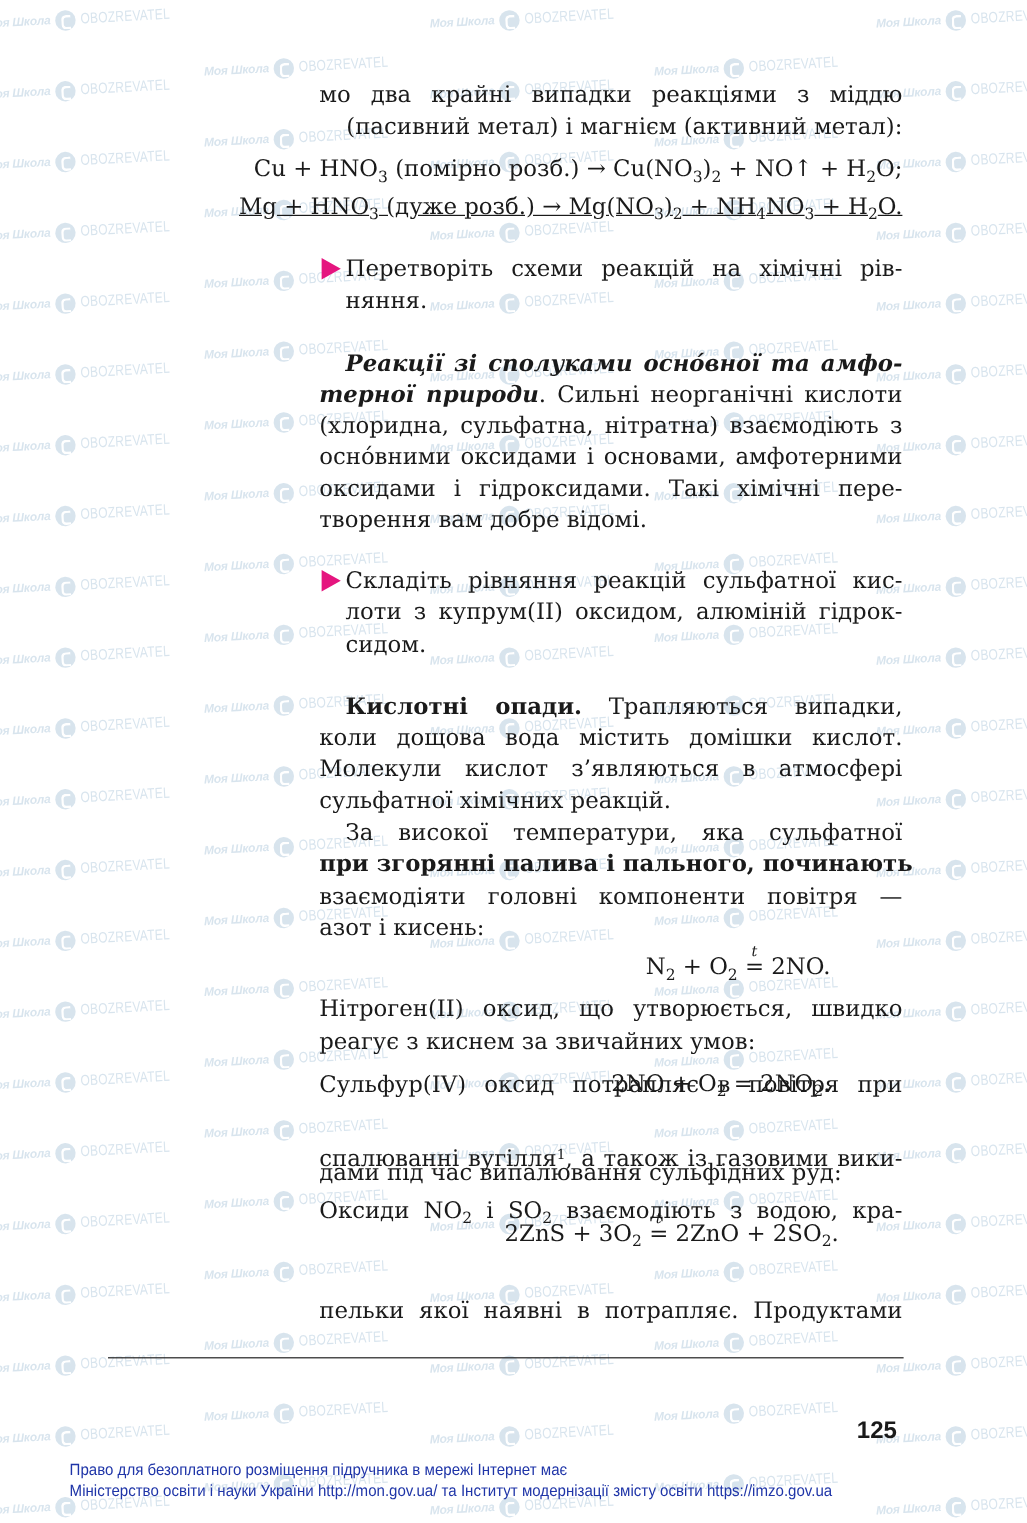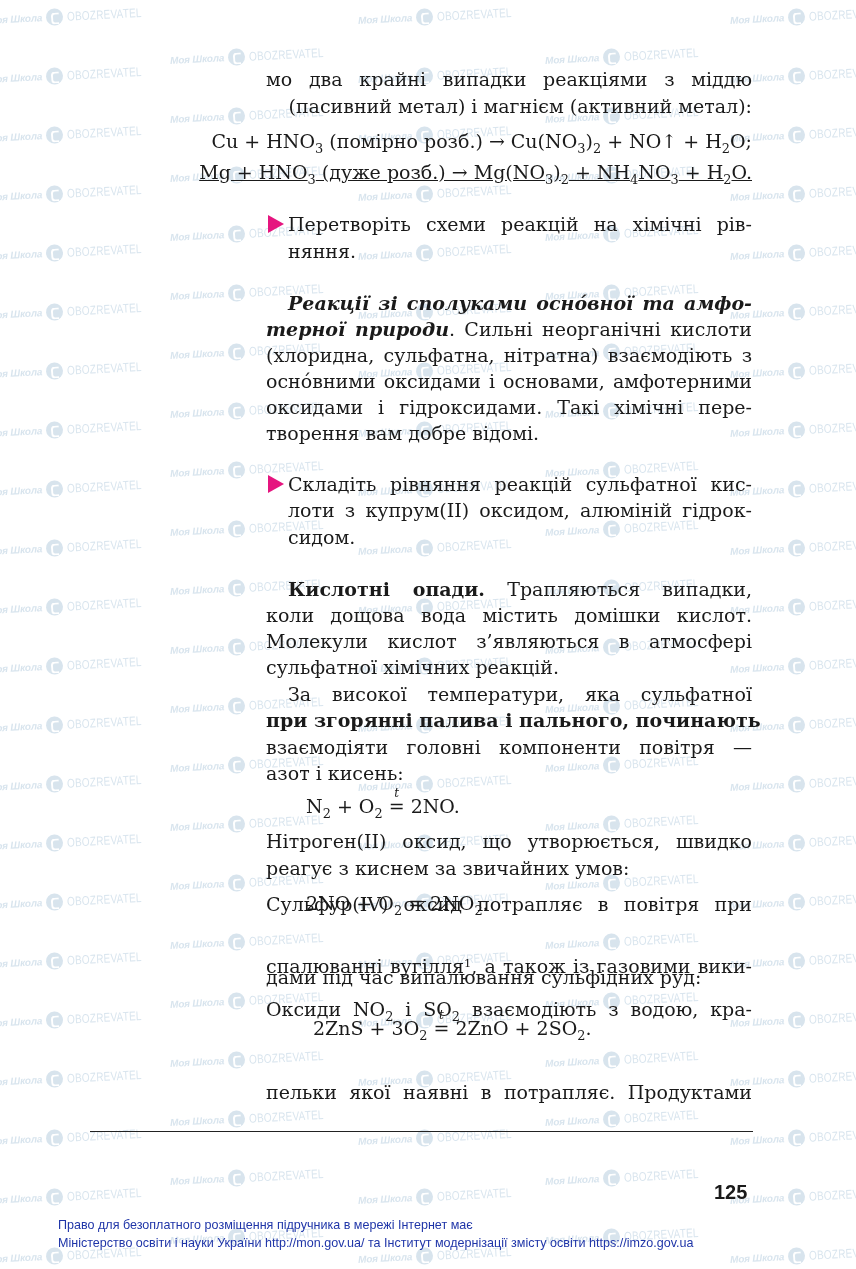--- a/index.html
+++ b/index.html
@@ -16,21 +16,21 @@
   .wm .circ::after { content: ""; position: absolute; left: 5px; top: 4px; width: 6px; height: 8px;
                      border: 2px solid #fff; border-right: none; border-radius: 4px 0 0 4px; }
   .wm .oz { font-family: "Liberation Sans", sans-serif; font-size: 10px; color: #b9cfe0;
             transform: scaleY(1.25); letter-spacing: 0.2px; }
 
   .page { position: absolute; left: 0; top: 0; width: 856px; height: 1269px; z-index: 1; }
   .col { position: absolute; left: 266px; width: 486px; font-size: 19px; }
   .line { position: absolute; left: 0; width: 486px; height: 26px; line-height: 26px; white-space: nowrap; }
   .just { text-align: justify; text-align-last: justify; }
   .right { text-align: right; }
-  .center { text-align: left; }
+  .center { text-align: right; }
   .indent { padding-left: 22px; box-sizing: border-box; }
   sub { font-size: 0.68em; vertical-align: -0.35em; line-height: 0; }
   sup { font-size: 0.6em; vertical-align: 0.55em; line-height: 0; }
   .bi { font-weight: bold; font-style: italic; }
   .b { font-weight: bold; }
   .tri { position: absolute; width: 0; height: 0; border-top: 9px solid transparent;
          border-bottom: 9px solid transparent; border-left: 16px solid #e5157f; }
   .teq { position: relative; display: inline-block; }
   .teq .t { position: absolute; left: 50%; top: -13px; transform: translateX(-50%);
             font-style: italic; font-size: 12px; }

